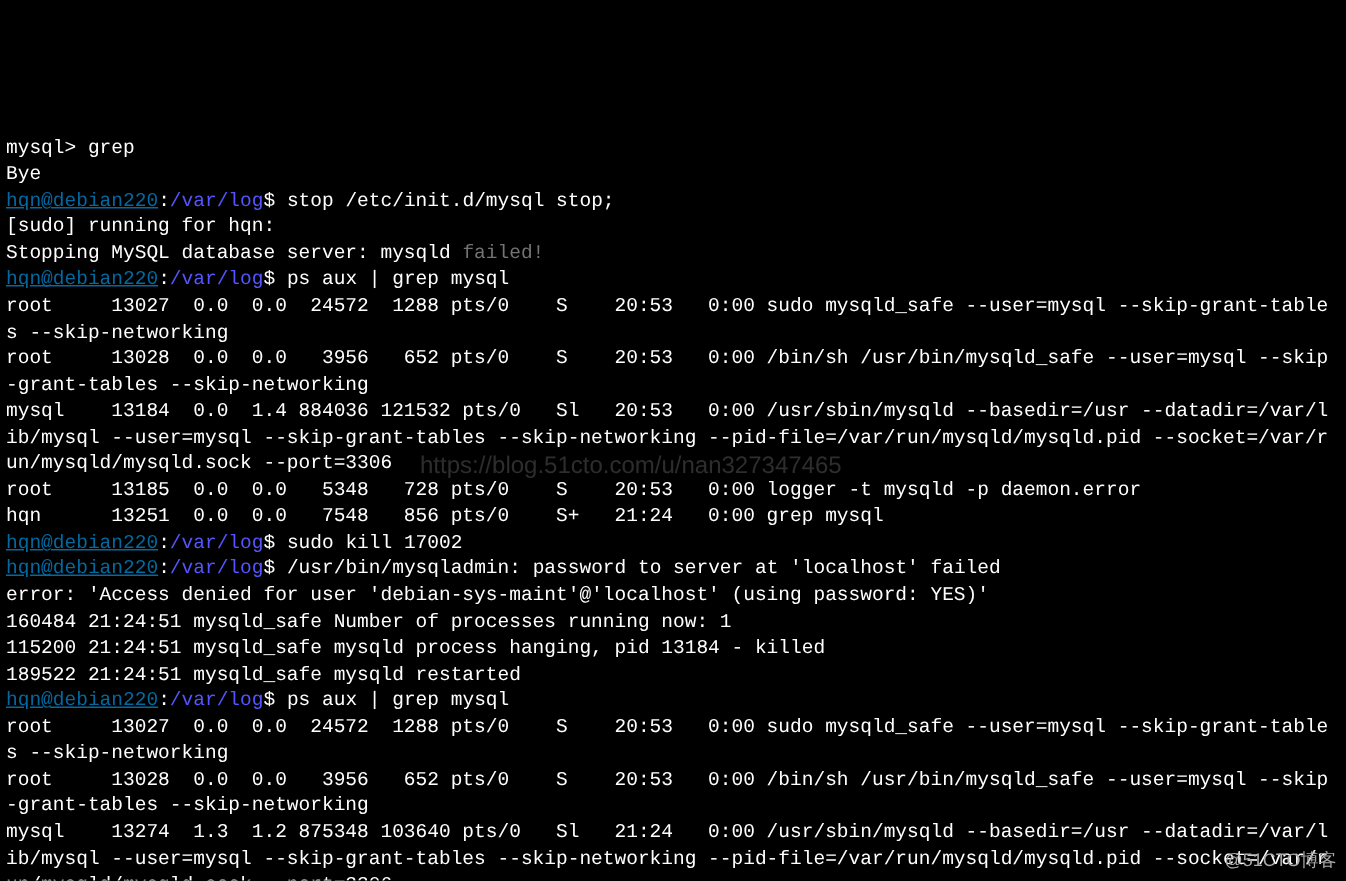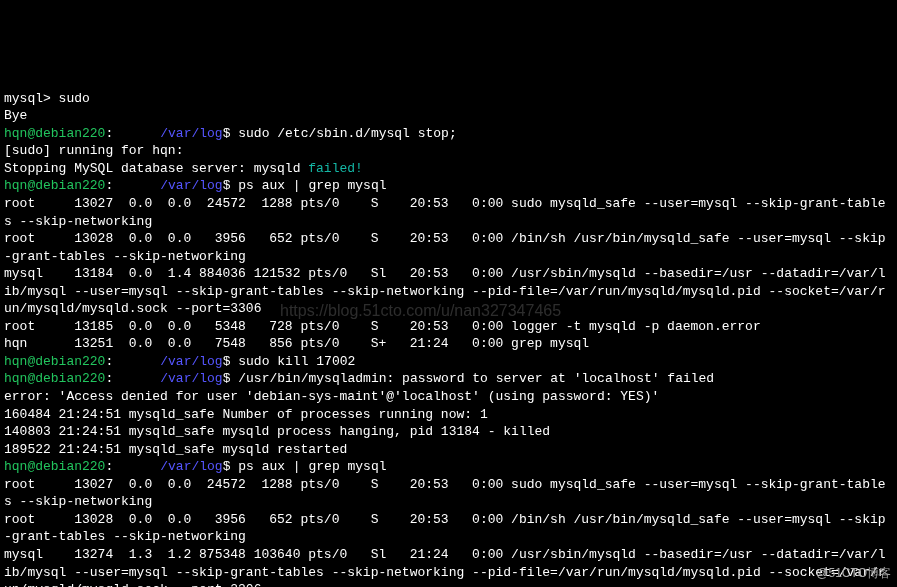--- a/index.html
+++ b/index.html
@@ -15,28 +15,28 @@
       padding: 2px 4px;
       width: 897px;
       height: 587px;
       overflow: hidden;
       white-space: pre;
     }
     .line {
       color: #fff;
     }
     .prompt-user {
-      color: #22c55e;
+      color: #0369a1;
+      text-decoration: underline;
     }
     .prompt-path {
       color: #5555ff;
-      margin-left: 47px;
     }
     .failed {
-      color: #14b8a6;
+      color: #737373;
       margin-top: 33px;
     }
     .watermark {
       position: absolute;
       top: 300px;
       left: 280px;
       color: rgba(180,180,180,0.25);
       font-size: 16px;
       font-family: sans-serif;
       pointer-events: none;
@@ -54,36 +54,36 @@
       white-space: pre-wrap;
       word-break: break-all;
     }
   </style>
 </head>
 <body>
 
 
 
 <div class="term">
-<span class="line"><span>mysql&gt; </span><span>sudo</span></span>
+<span class="line"><span>mysql&gt; </span><span>grep</span></span>
 <span class="line">Bye</span>
-<span class="line"><span class="prompt-user">hqn@debian220</span><span>:</span><span class="prompt-path">/var/log</span><span>$ </span><span>sudo /etc/sbin.d/mysql stop;</span></span>
+<span class="line"><span class="prompt-user">hqn@debian220</span><span>:</span><span class="prompt-path">/var/log</span><span>$ </span><span>stop /etc/init.d/mysql stop;</span></span>
 <span class="line">[sudo] running for hqn:</span>
 <span class="line"><span>Stopping MySQL database server: mysqld </span><span class="failed">failed!</span></span>
 <span class="line"><span class="prompt-user">hqn@debian220</span><span>:</span><span class="prompt-path">/var/log</span><span>$ </span><span>ps aux | grep mysql</span></span>
 <span class="line">root     13027  0.0  0.0  24572  1288 pts/0    S    20:53   0:00 sudo mysqld_safe --user=mysql --skip-grant-tables --skip-networking</span>
 <span class="line">root     13028  0.0  0.0   3956   652 pts/0    S    20:53   0:00 /bin/sh /usr/bin/mysqld_safe --user=mysql --skip-grant-tables --skip-networking</span>
 <span class="line">mysql    13184  0.0  1.4 884036 121532 pts/0   Sl   20:53   0:00 /usr/sbin/mysqld --basedir=/usr --datadir=/var/lib/mysql --user=mysql --skip-grant-tables --skip-networking --pid-file=/var/run/mysqld/mysqld.pid --socket=/var/run/mysqld/mysqld.sock --port=3306</span>
 <span class="line">root     13185  0.0  0.0   5348   728 pts/0    S    20:53   0:00 logger -t mysqld -p daemon.error</span>
 <span class="line">hqn      13251  0.0  0.0   7548   856 pts/0    S+   21:24   0:00 grep mysql</span>
 <span class="line"><span class="prompt-user">hqn@debian220</span><span>:</span><span class="prompt-path">/var/log</span><span>$ </span><span>sudo kill 17002</span></span>
 <span class="line"><span class="prompt-user">hqn@debian220</span><span>:</span><span class="prompt-path">/var/log</span><span>$ </span><span>/usr/bin/mysqladmin: password to server at 'localhost' failed</span></span>
 <span class="line">error: 'Access denied for user 'debian-sys-maint'@'localhost' (using password: YES)'</span>
 <span class="line">160484 21:24:51 mysqld_safe Number of processes running now: 1</span>
-<span class="line">140803 21:24:51 mysqld_safe mysqld process hanging, pid 13184 - killed</span>
+<span class="line">115200 21:24:51 mysqld_safe mysqld process hanging, pid 13184 - killed</span>
 <span class="line">189522 21:24:51 mysqld_safe mysqld restarted</span>
 <span class="line"><span class="prompt-user">hqn@debian220</span><span>:</span><span class="prompt-path">/var/log</span><span>$ </span><span>ps aux | grep mysql</span></span>
 <span class="line">root     13027  0.0  0.0  24572  1288 pts/0    S    20:53   0:00 sudo mysqld_safe --user=mysql --skip-grant-tables --skip-networking</span>
 <span class="line">root     13028  0.0  0.0   3956   652 pts/0    S    20:53   0:00 /bin/sh /usr/bin/mysqld_safe --user=mysql --skip-grant-tables --skip-networking</span>
 <span class="line">mysql    13274  1.3  1.2 875348 103640 pts/0   Sl   21:24   0:00 /usr/sbin/mysqld --basedir=/usr --datadir=/var/lib/mysql --user=mysql --skip-grant-tables --skip-networking --pid-file=/var/run/mysqld/mysqld.pid --socket=/var/run/mysqld/mysqld.sock --port=3306</span>
 
 
 
 
 <span class="line"></span>

